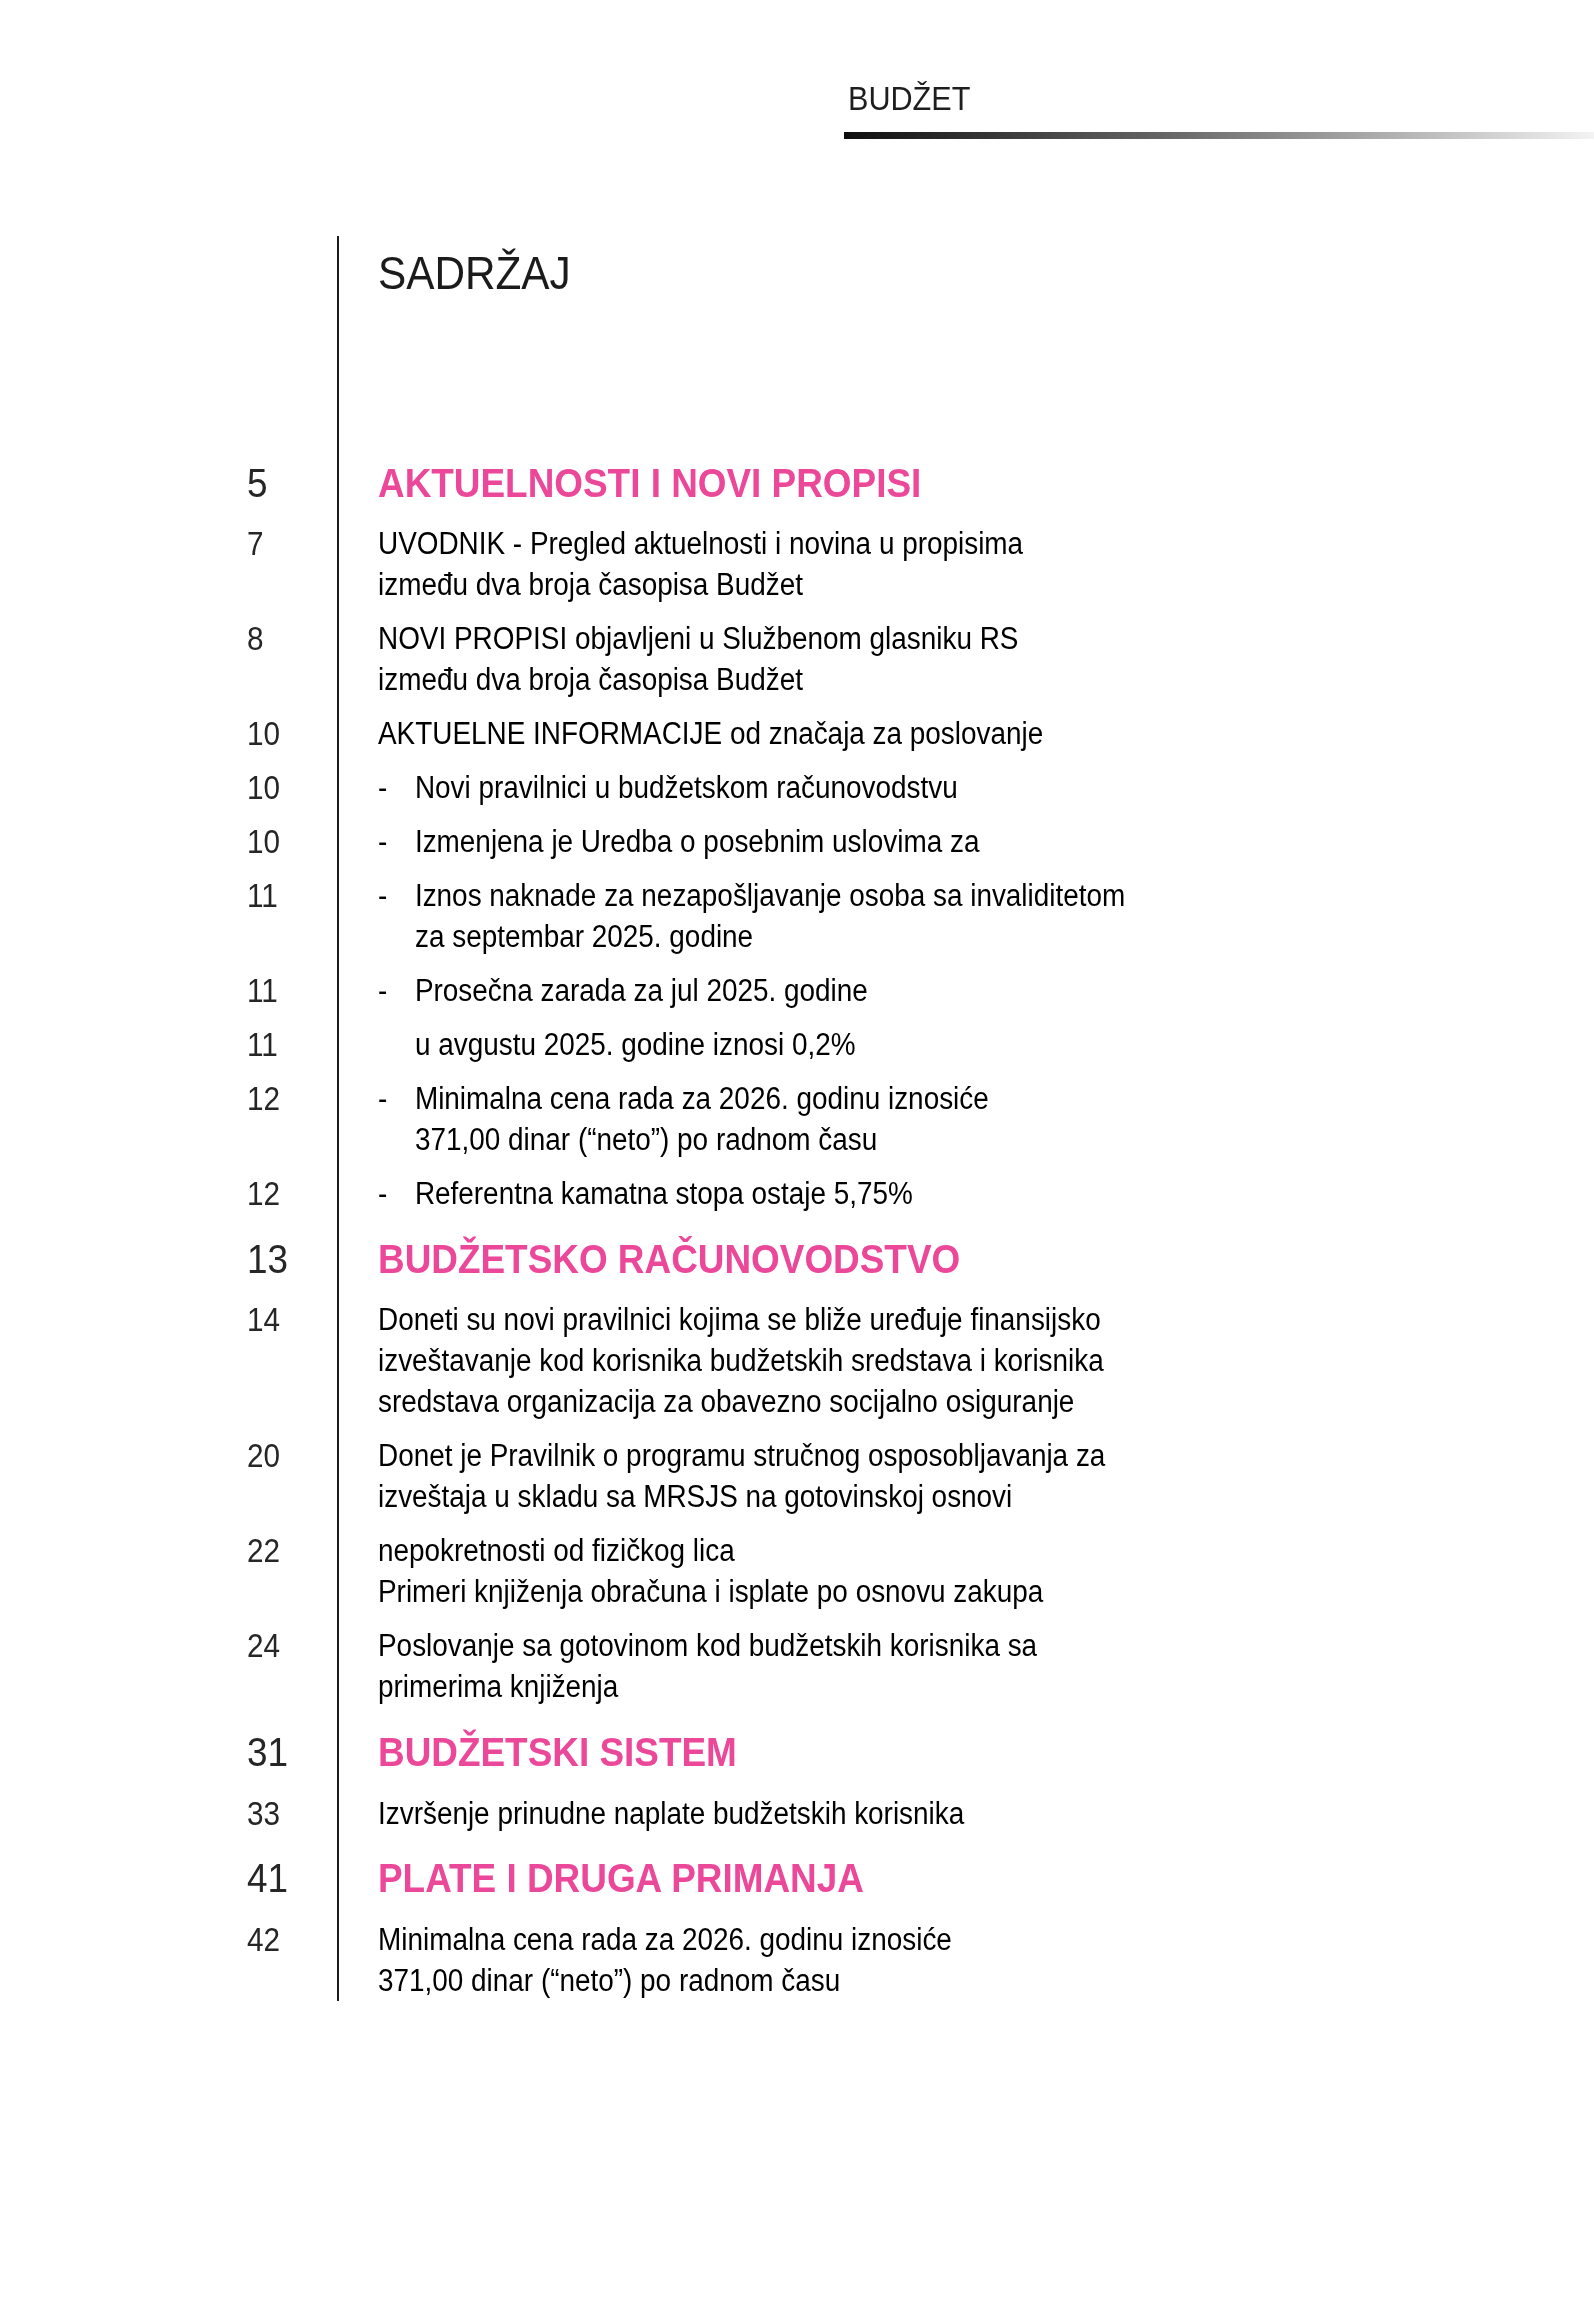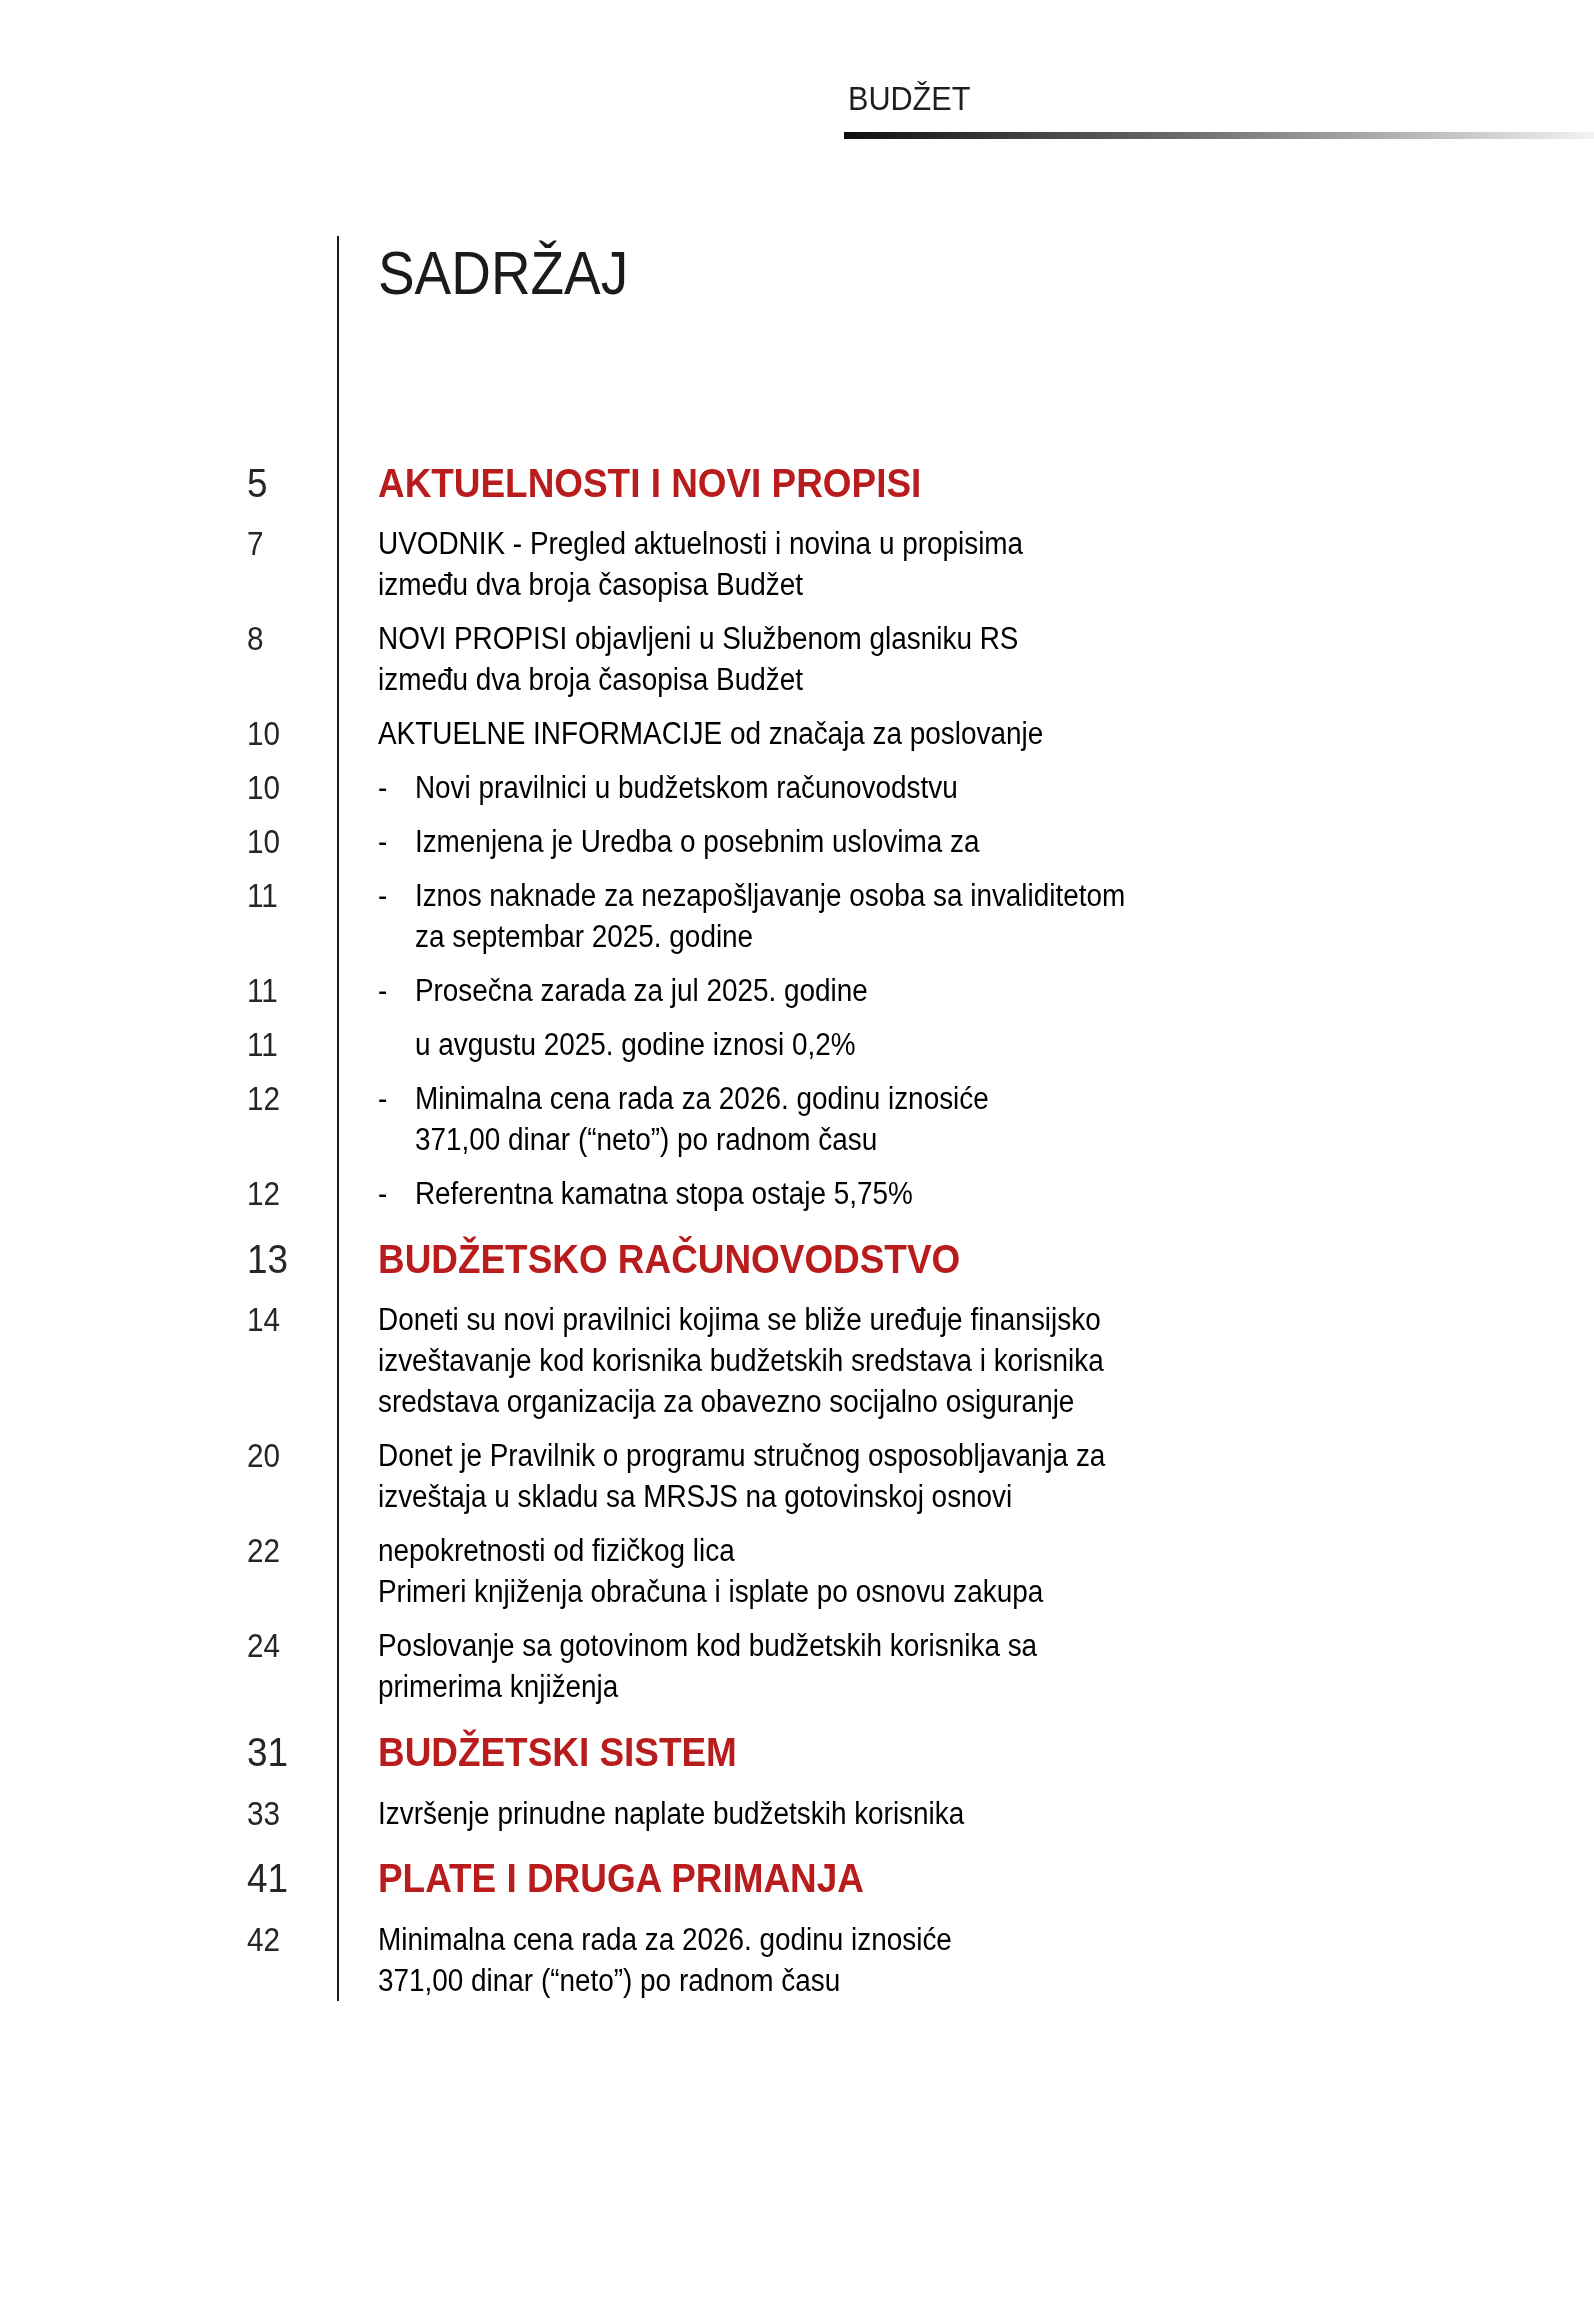--- a/index.html
+++ b/index.html
@@ -31,27 +31,27 @@
     flex:0 0 90px; width:90px;
     font-size:33px; line-height:41px; color:#262626;
   }
   .cell {
     flex:1; min-width:0;
     border-left:2.5px solid #1c1c1c; padding-left:39px;
     font-size:31px; line-height:41px; color:#000000;
     padding-bottom:13px;
   }
   .row.title .cell {
-    font-size:61px; line-height:74px; font-weight:400; color:#1b1b1b;
+    font-size:47px; line-height:74px; font-weight:400; color:#1b1b1b;
     padding-bottom:141px;
   }
   .row.section .num, .row.section .cell {
     font-size:41px; line-height:51px; padding-top:6.5px;
   }
-  .row.section .cell { font-weight:600; color:#b91c1c; padding-bottom:14.7px; }
+  .row.section .cell { font-weight:600; color:#ec4899; padding-bottom:14.7px; }
   .row:last-child .cell { padding-bottom:0; }
   .line { white-space:nowrap; }
   .dashgap { display:inline-block; width:41px; }
   .row.sub .line.cont { padding-left:37px; }
 </style>
 </head>
 <body>
 
 <div class="page">
 

